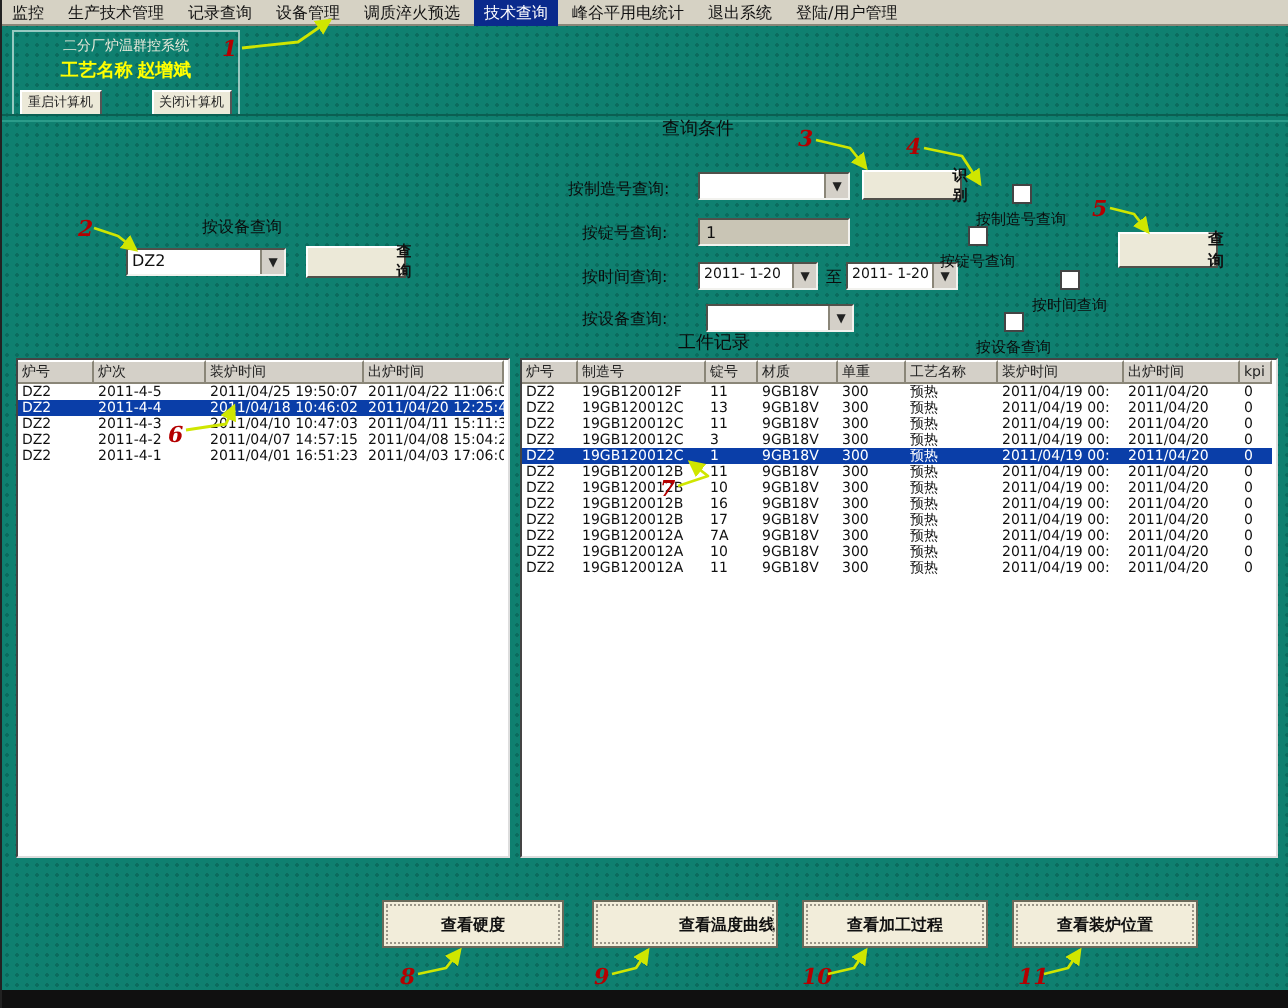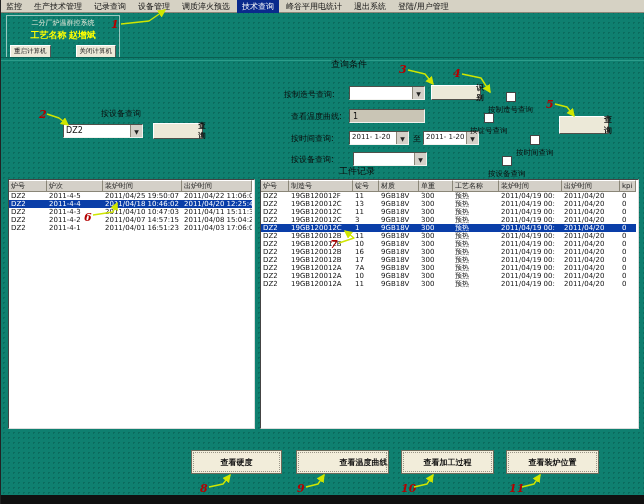--- a/index.html
+++ b/index.html
@@ -118,21 +118,21 @@
   </div>
   <div class="btn" style="left:152px;top:123px;width:36px;height:16px;">查询</div>
 
   <div class="lbl" style="left:283px;top:89px;">按制造号查询:</div>
   <div class="combo" style="left:348px;top:86px;width:76px;">
     <span class="val"></span>
     <span class="arrow">▼</span>
   </div>
   <div class="btn" style="left:430px;top:85px;width:28px;height:15px;">识别</div>
 
-  <div class="lbl" style="left:290px;top:111px;">查看温度曲线:</div>
+  <div class="lbl" style="left:290px;top:111px;">按锭号查询:</div>
   <input class="txt-input" style="left: 348px; top: 109px; width: 76px;" value="1">
 
   <div class="lbl" style="left:290px;top:133px;">按时间查询:</div>
   <div class="combo" style="left:348px;top:131px;width:60px;">
     <span class="val" style="font-size:7px;">2011- 1-20</span>
     <span class="arrow">▼</span>
   </div>
   <div class="lbl" style="left:412px;top:133px;">至</div>
   <div class="combo" style="left:422px;top:131px;width:56px;">
     <span class="val" style="font-size:7px;">2011- 1-20</span>

